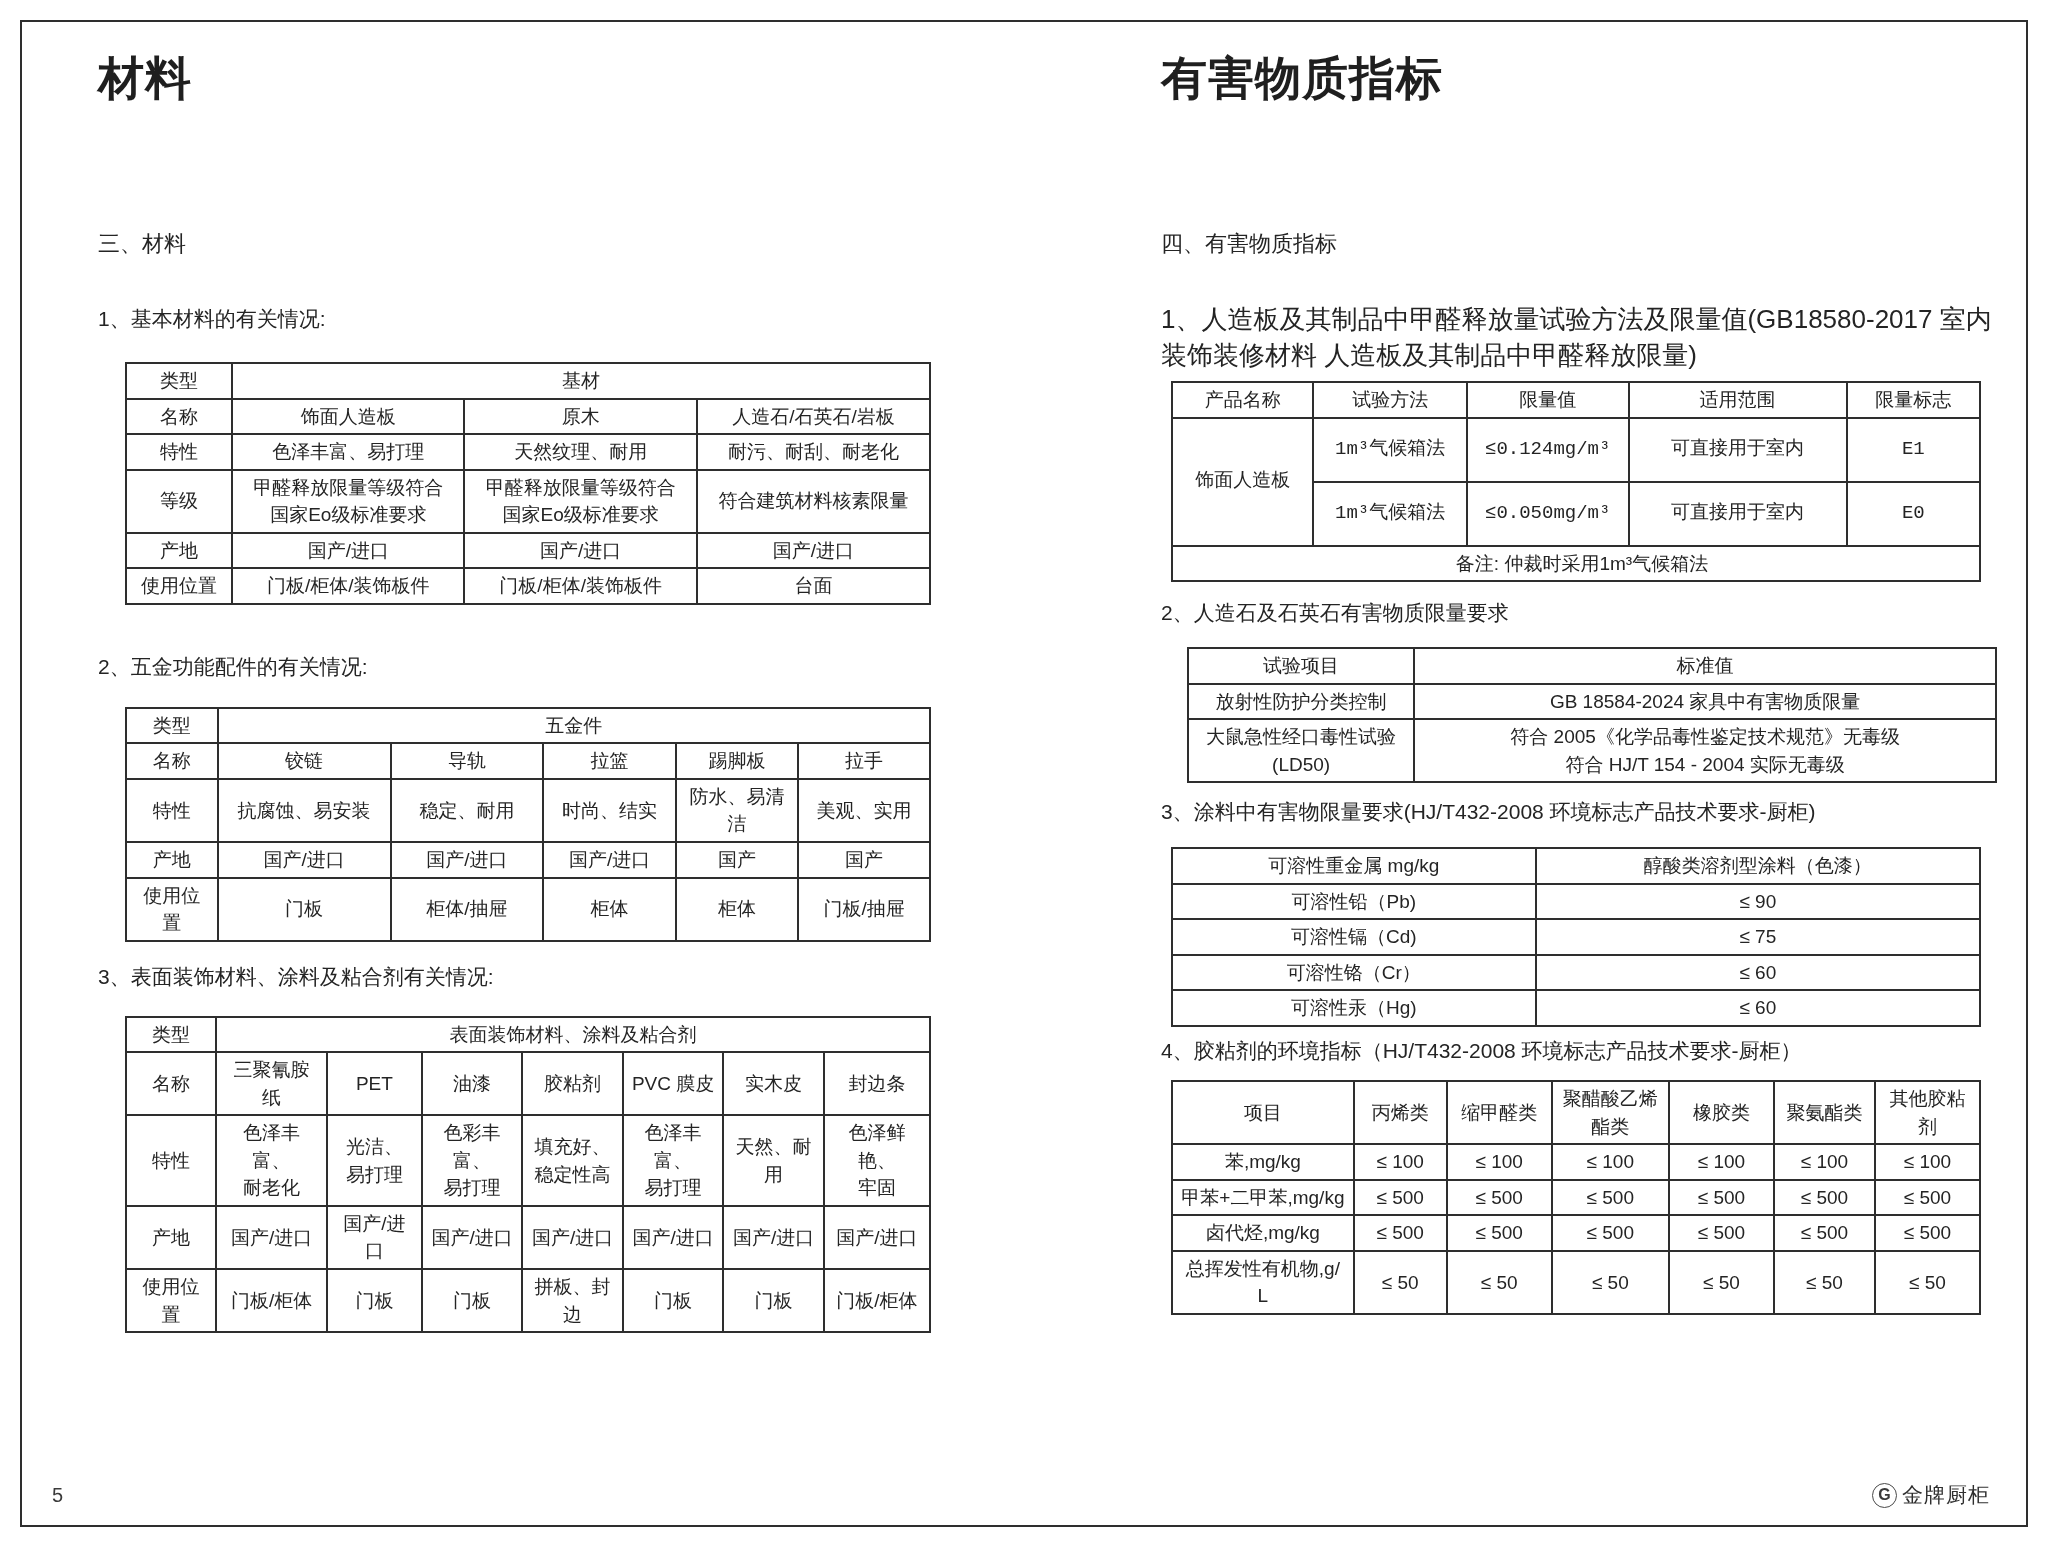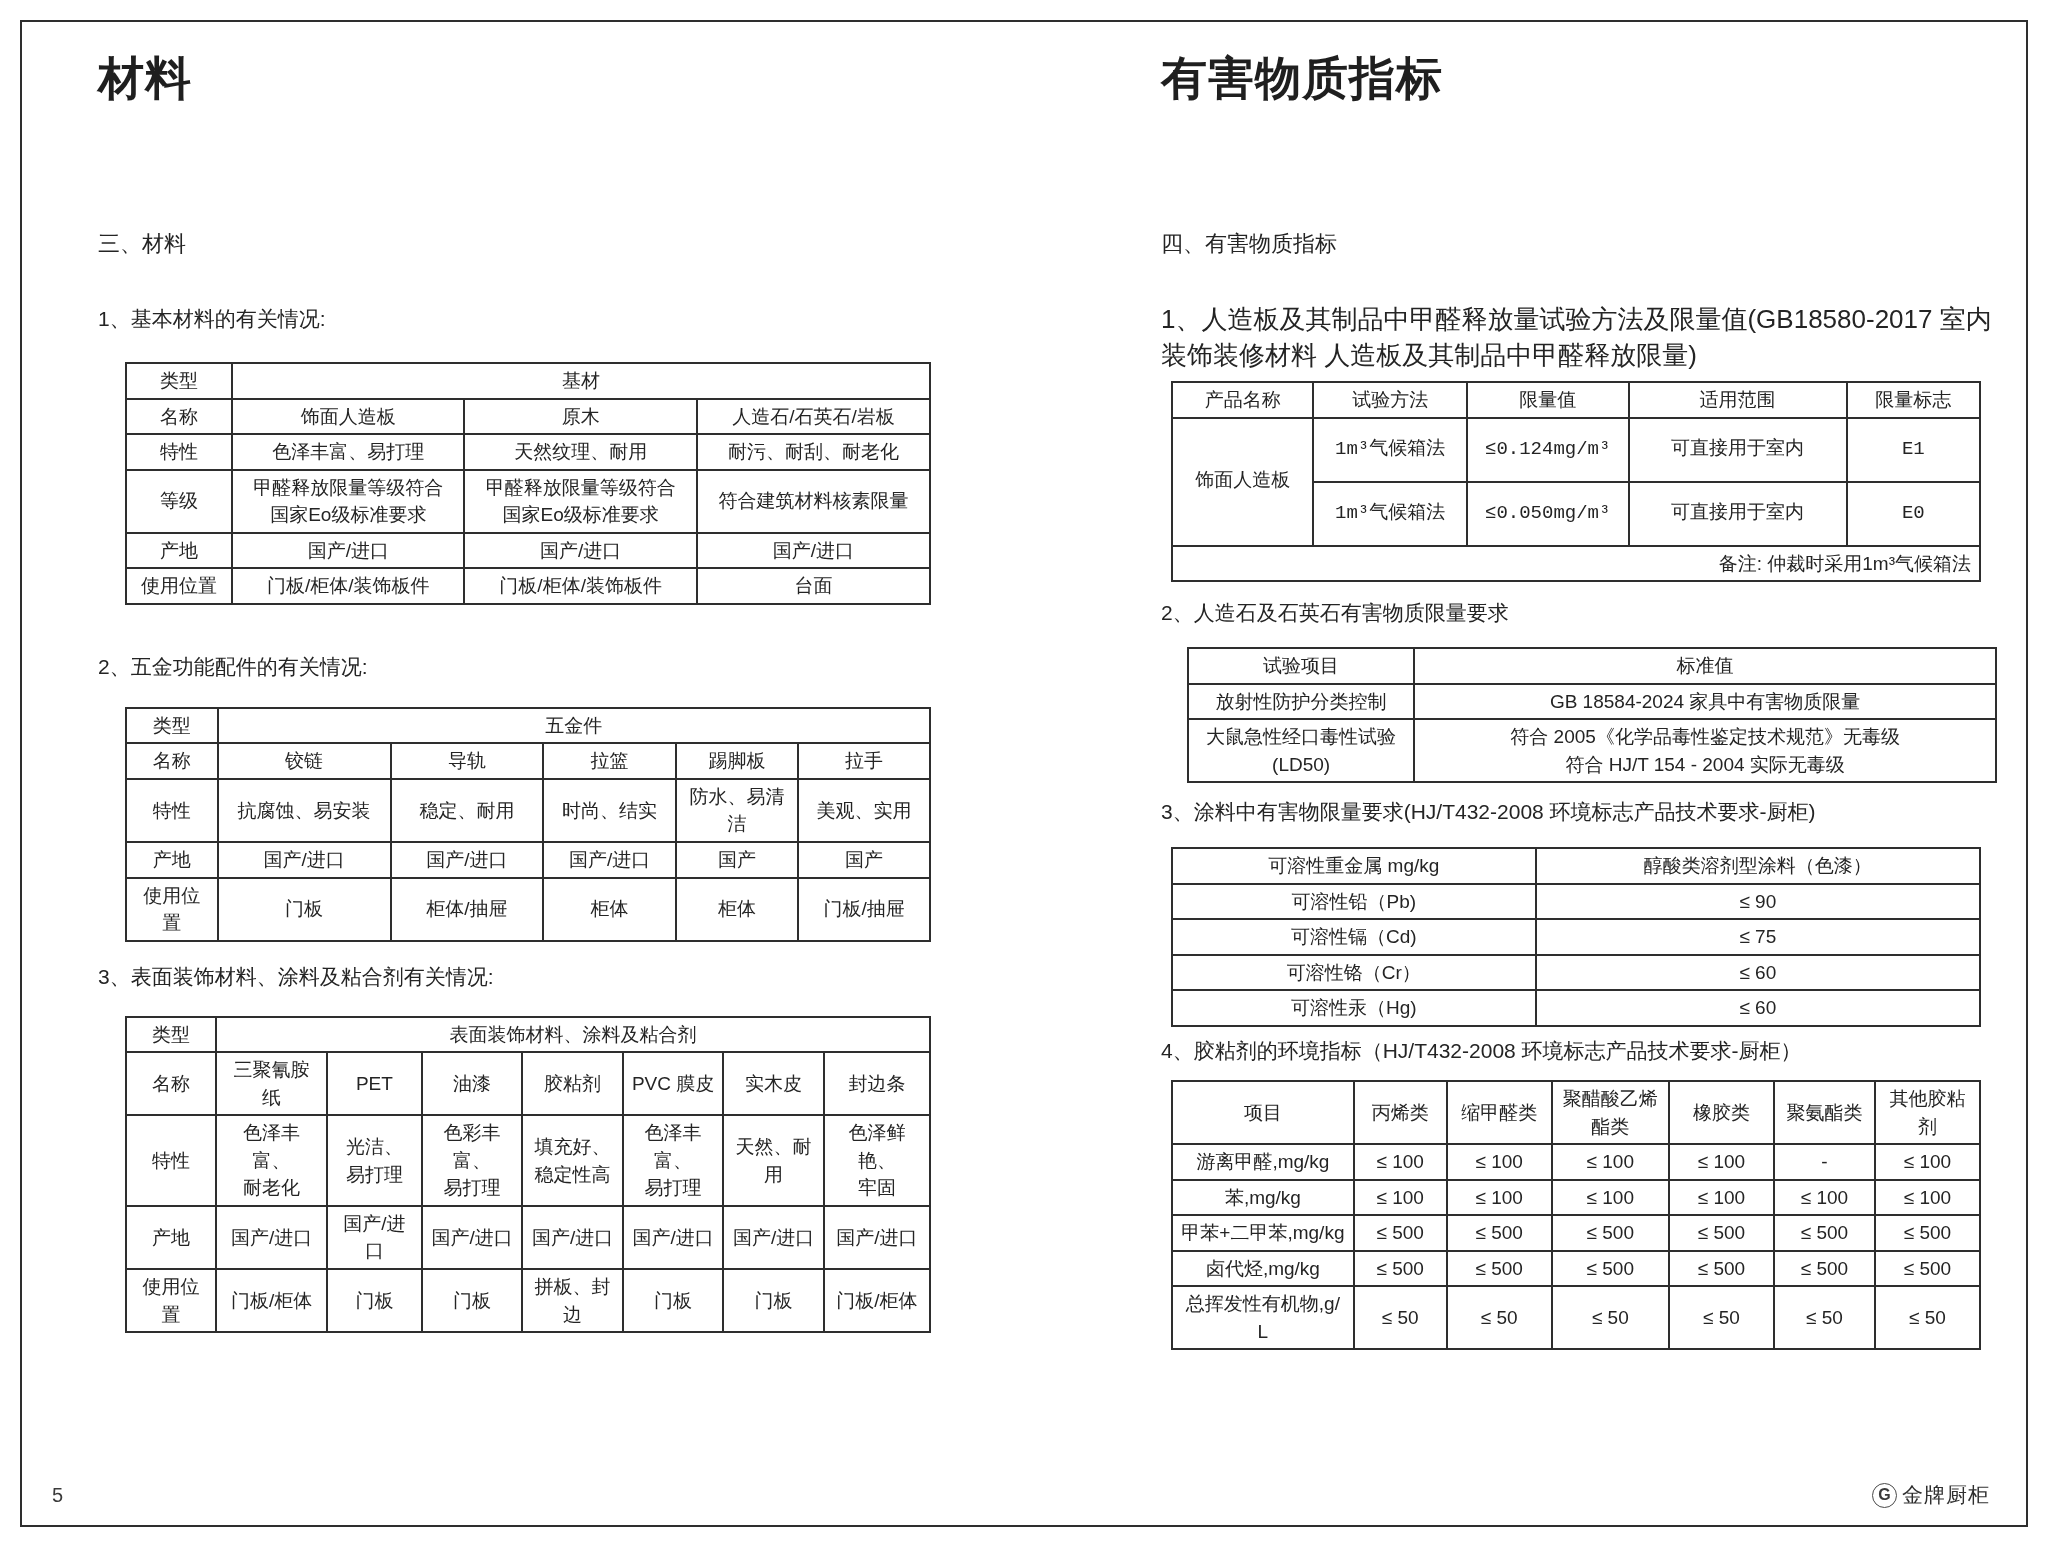--- a/index.html
+++ b/index.html
@@ -31,21 +31,21 @@
   .tw-r2{margin-top:16px;padding-left:16px;}
   .tw-r3{margin-top:17px;}
   .tw-r4{margin-top:11px;}
   table{border-collapse:collapse;table-layout:fixed;width:100%;}
   td{
     border:2px solid #2e2e2e;text-align:center;vertical-align:middle;
     font-size:19px;line-height:1.45;padding:3px 8px;white-space:pre-line;
     color:#242424;word-break:break-all;
   }
   .tw-r1 tr.tall td{height:56px;font-family:Liberation Mono, monospace;}
-  td.al-left{text-align:right;padding-left:20px;}
+  td.al-left{text-align:center;padding-left:20px;}
   .page-number{position:absolute;left:52px;bottom:40px;font-size:20px;color:#3a3a3a;}
   .brand{position:absolute;right:58px;bottom:38px;display:flex;align-items:center;gap:5px;}
   .brand-g{
     width:25px;height:25px;border:1.6px solid #4a4a4a;border-radius:50%;
     display:flex;align-items:center;justify-content:center;
     font-size:16px;font-weight:bold;color:#3a3a3a;box-sizing:border-box;
   }
   .brand-text{font-size:21px;color:#2f2f2f;letter-spacing:1px;}
 </style>
 </head>
@@ -345,29 +345,20 @@
             <td>项目</td>
             <td>丙烯类</td>
             <td>缩甲醛类</td>
             <td>聚醋酸乙烯
 酯类</td>
             <td>橡胶类</td>
             <td>聚氨酯类</td>
             <td>其他胶粘剂</td>
           </tr>
           <tr>
-            <td>游离甲醛,mg/kg</td>
-            <td>≤ 100</td>
-            <td>≤ 100</td>
-            <td>≤ 100</td>
-            <td>≤ 100</td>
-            <td>-</td>
-            <td>≤ 100</td>
-          </tr>
-          <tr>
             <td>苯,mg/kg</td>
             <td>≤ 100</td>
             <td>≤ 100</td>
             <td>≤ 100</td>
             <td>≤ 100</td>
             <td>≤ 100</td>
             <td>≤ 100</td>
           </tr>
           <tr>
             <td>甲苯+二甲苯,mg/kg</td>

